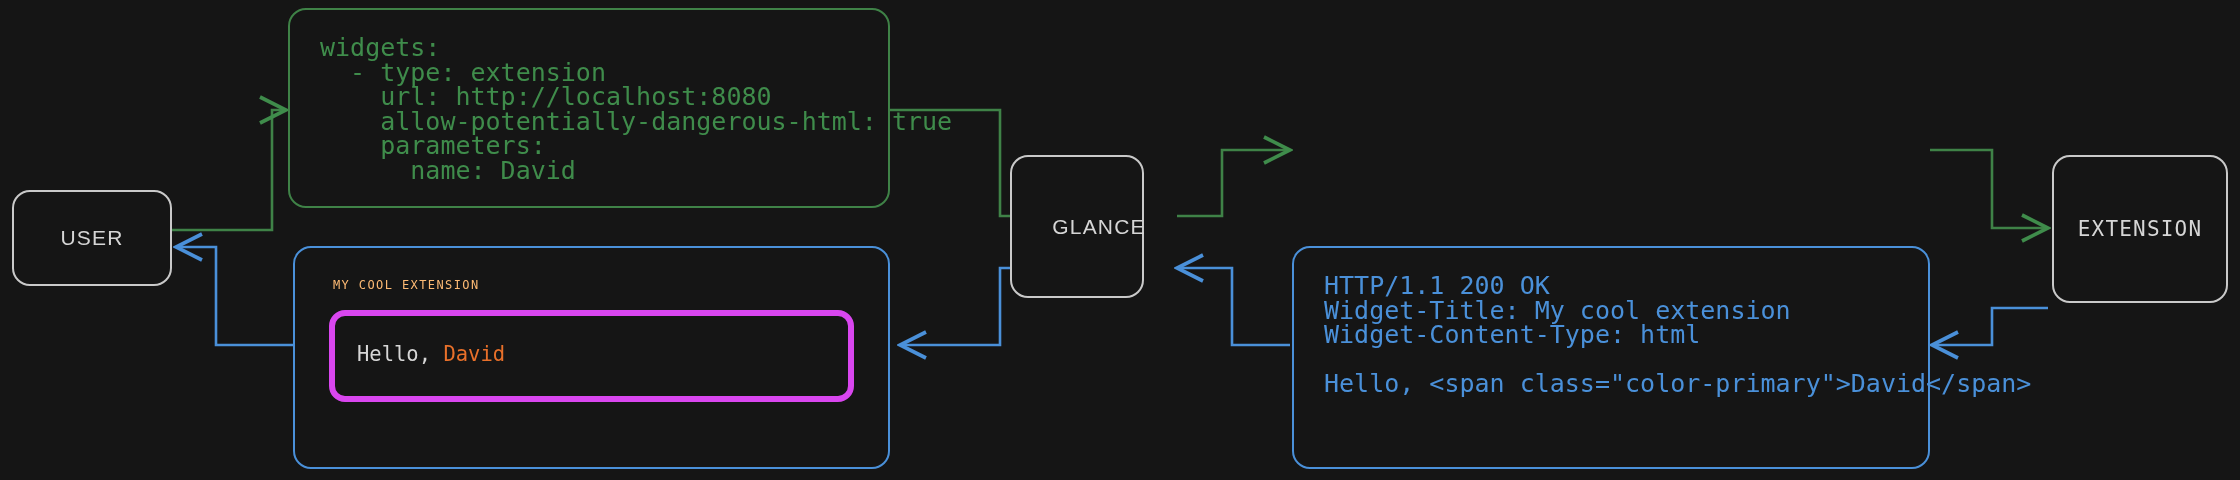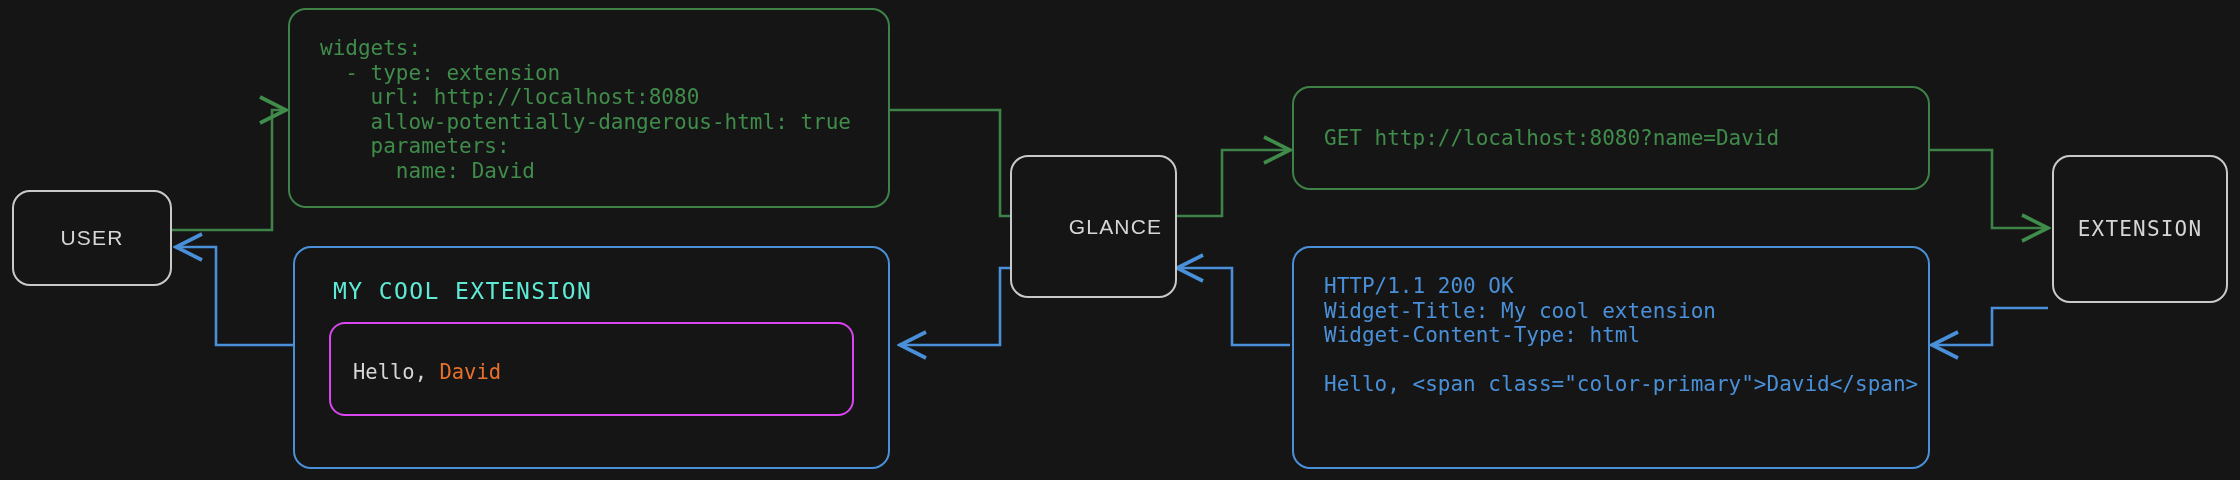--- a/index.html
+++ b/index.html
@@ -61,41 +61,41 @@
   .codebox.blue {
     border-color: #4a90d9;
   }
   .codebox.plain {
     border-color: #4a90d9;
   }
 
   pre.code {
     margin: 0;
     font-family: "DejaVu Sans Mono", monospace;
-    font-size: 21px;
+    font-size: 25px;
     line-height: 24.5px;
     color: #3f8c4b;
     white-space: pre;
   }
   pre.code.blue {
     color: #4a90d9;
   }
 
   .widget-title {
-    color: #5eead4;
+    color: #fdba74;
     font-family: "DejaVu Sans Mono", monospace;
-    font-size: 23px;
+    font-size: 12px;
     letter-spacing: 1.4px;
     margin: 0 0 18px 12px;
   }
   .widget-inner {
     box-sizing: border-box;
-    border: 2px solid #d946ef;
+    border: 6px solid #d946ef;
     border-radius: 16px;
-    padding: 36px 22px 30px 22px;
+    padding: 26px 22px 30px 22px;
     margin: 0 8px;
   }
   .widget-line {
     font-family: "DejaVu Sans Mono", monospace;
     font-size: 20.5px;
     color: #d6d6d6;
     white-space: pre;
   }
   .accent {
     color: #e8702a;
@@ -130,40 +130,37 @@
 
     <path d="M1040,268 L1000,268 L1000,345 L900,345" fill="none" stroke="#4a90d9" stroke-width="2.6" marker-end="url(#arrow-blue)"></path>
 
     <path d="M293,345 L216,345 L216,247 L176,247" fill="none" stroke="#4a90d9" stroke-width="2.6" marker-end="url(#arrow-blue)"></path>
   </svg>
 
   <div class="node" style="left:12px; top:190px; width:160px; height:96px;">
     <span class="node-label sans">USER</span>
   </div>
 
-  <div class="node" style="left:1010px; top:155px; width:167px; height:143px;padding-left:44px;">
+  <div class="node" style="left:1010px; top:155px; width:134px; height:143px;padding-left:44px;">
     <span class="node-label sans">GLANCE</span>
   </div>
 
   <div class="node" style="left:2052px; top:155px; width:176px; height:148px;">
     <span class="node-label mono">EXTENSION</span>
   </div>
 
   <div class="codebox" style="left:288px; top:8px; width:602px; height:200px;">
     <pre class="code">widgets:
   - type: extension
     url: http://localhost:8080
     allow-potentially-dangerous-html: true
     parameters:
       name: David</pre>
   </div>
 
-  <div class="codebox" style="left:1292px; top:86px; width:638px; height:104px; display:flex; align-items:center;">
-    <pre class="code">GET http://localhost:8080?name=David</pre>
-  </div>
 
   <div class="codebox blue" style="left:1292px; top:246px; width:638px; height:223px; ">
     <pre class="code blue">HTTP/1.1 200 OK
 Widget-Title: My cool extension
 Widget-Content-Type: html
 
 Hello, &lt;span class="color-primary"&gt;David&lt;/span&gt;</pre>
   </div>
 
   <div class="codebox plain" style="left:293px; top:246px; width:597px; height:223px; padding:30px 26px;">

